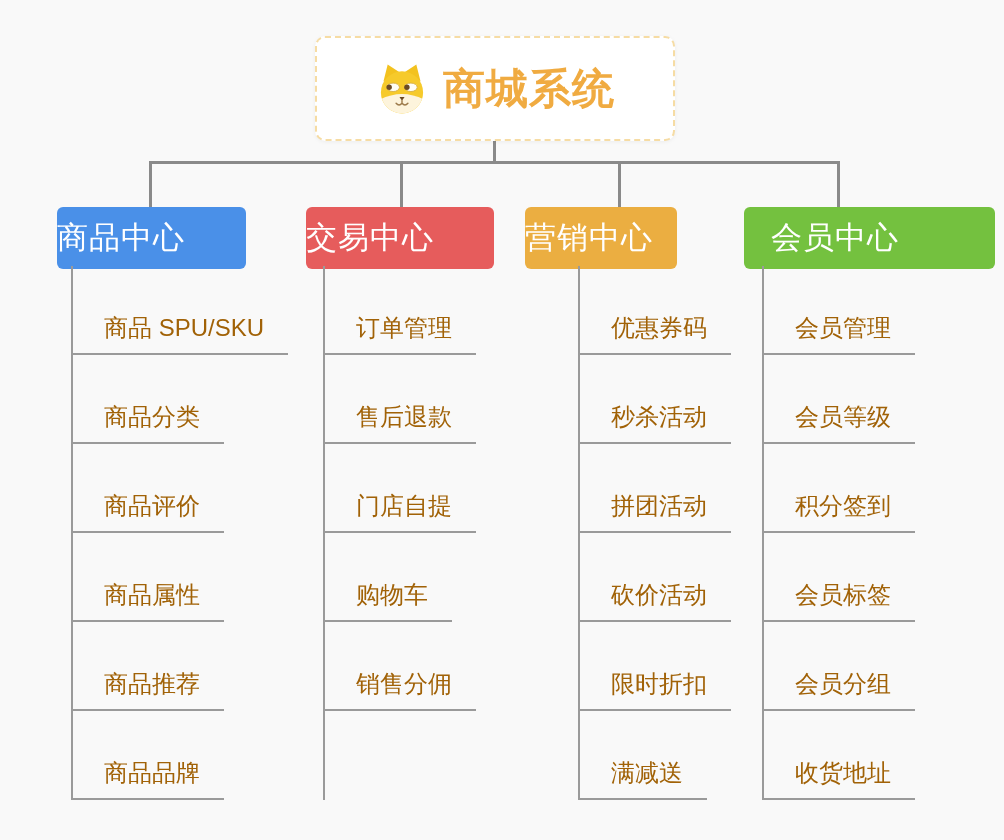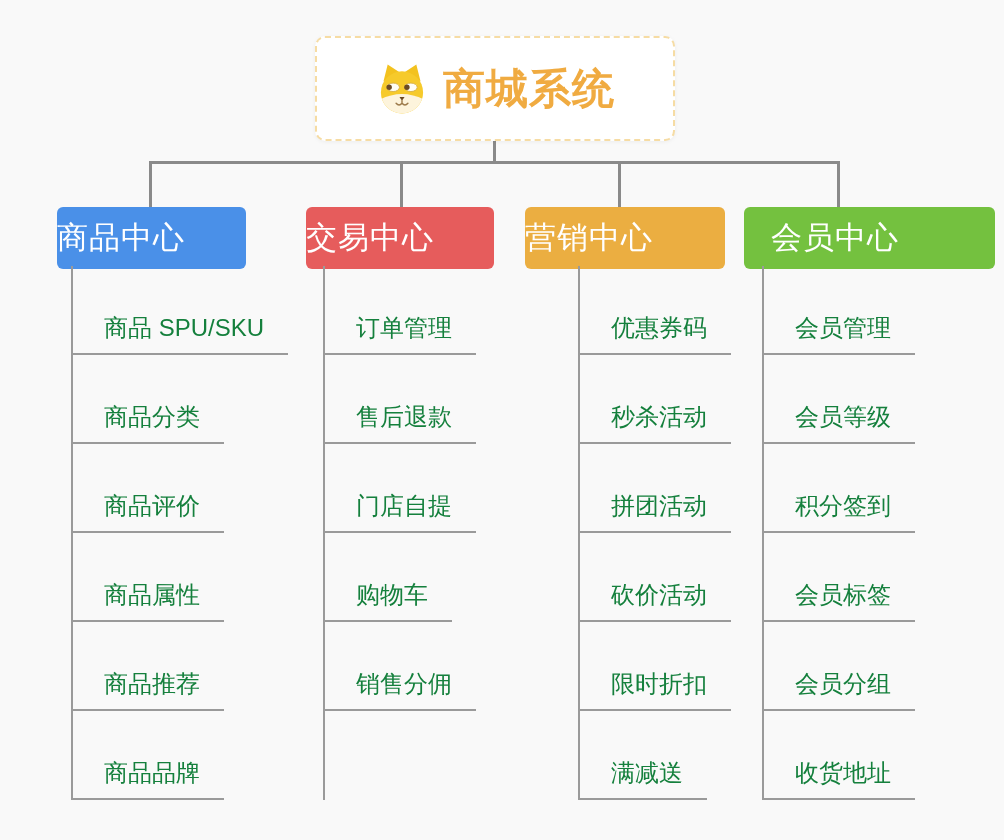--- a/index.html
+++ b/index.html
@@ -23,32 +23,32 @@
   }
   .root-title{font-size:42px;color:#f0ab41;letter-spacing:1px;white-space:nowrap;}
   
   .branch{
     position:absolute;top:207px;height:62px;border-radius:6px;
     display:flex;align-items:center;justify-content:flex-start;
     color:#ffffff;font-size:31px;letter-spacing:1px;white-space:nowrap;
   }
   .branch-1{left:57px;width:189px;background:#4a90e8;}
   .branch-2{left:306px;width:188px;background:#e65c5c;}
-  .branch-3{left:525px;width:200px;background:#ebae41;}
+  .branch-3{left:525px;width:152px;background:#ebae41;}
   .branch-4{left:744px;width:224px;background:#74c13f;padding-left:27px;}
   
   .col{position:absolute;top:266px;}
   .col-1{left:71px;} .col-2{left:323px;font-family:Liberation Serif, serif;} .col-3{left:542px;margin-left:36px;} .col-4{left:762px;font-family:Liberation Serif, serif;}
   .colline{position:absolute;left:0;top:0;width:2px;height:534px;background:#9a9a9a;}
   .item{
     position:relative;height:89px;box-sizing:border-box;width:fit-content;
     display:flex;align-items:flex-end;
     border-bottom:2px solid #9a9a9a;
     padding:0 24px 9px 33px;
-    font-size:24px;color:#15803d;white-space:nowrap;
+    font-size:24px;color:#a16207;white-space:nowrap;
   }
 </style>
 </head>
 <body>
 
 <div class="canvas">
 
   <div class="vline3 root-vline"></div>
   <div class="hline main-hline"></div>
   <div class="drop drop-1"></div>

